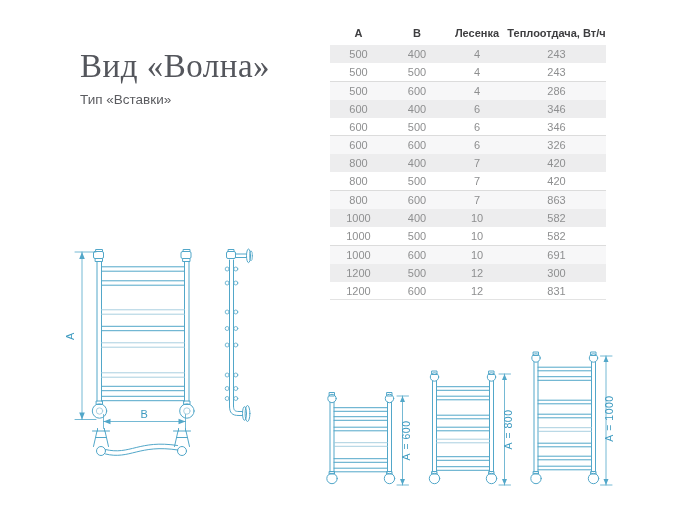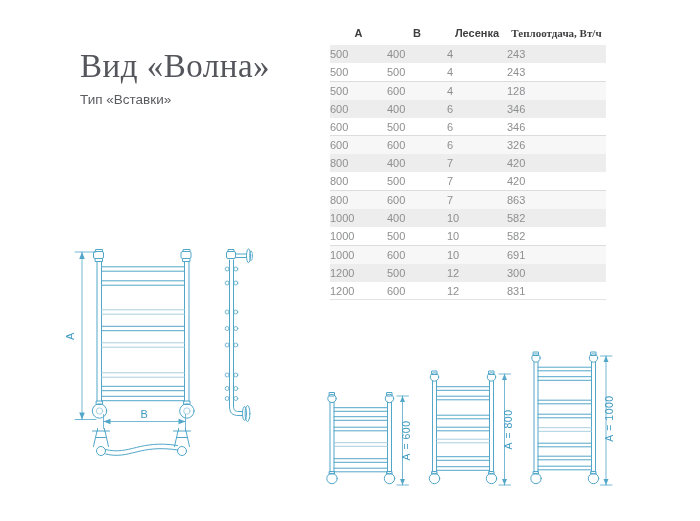--- a/index.html
+++ b/index.html
@@ -8,25 +8,25 @@
 
   .title{position:absolute;left:80px;top:48px;margin:0;
          font-family:"Liberation Serif",serif;font-weight:400;
          font-size:33px;color:#54565c;letter-spacing:.5px;white-space:nowrap;}
   .subtitle{position:absolute;left:80px;top:92px;font-size:13.5px;color:#5b5c60;white-space:nowrap;}
 
   .spec-table{position:absolute;left:330px;top:20px;width:276px;
               border-collapse:collapse;table-layout:fixed;font-size:11px;}
   .spec-table th{height:25px;font-weight:bold;color:#3e3e40;text-align:center;
                  vertical-align:middle;padding:0;}
-  .spec-table td{height:17.9px;color:#8e8f90;text-align:left;vertical-align:middle;padding:0;}
+  .spec-table td{height:17.9px;color:#8e8f90;text-align:center;vertical-align:middle;padding:0;}
   .spec-table tr.stripe-dark td{background:#ededee;}
   .spec-table tr.stripe-light td{background:#f7f7f8;border-top:1px solid #dcdcdc;}
   .spec-table tbody tr:last-child td{border-bottom:1px solid #e3e3e3;}
-  .col-a{width:57px;} .col-b{width:60px;} .col-v{width:60px;} .col-t{width:99px;font-family:Liberation Serif, serif;}
+  .col-a{width:57px;} .col-b{width:60px;} .col-v{width:60px;} .col-t{width:99px;}
 
   svg.drawings{position:absolute;left:0;top:0;}
   .ln{fill:none;stroke:#52a7c9;stroke-width:1;stroke-linecap:round;stroke-linejoin:round;}
   .lnt{fill:none;stroke:#52a7c9;stroke-width:.8;stroke-linecap:round;}
   .lnf{fill:none;stroke:#9fcbdd;stroke-width:.9;stroke-linecap:round;}
   .arr{fill:#52a7c9;stroke:none;}
   .dimlab{fill:#3d9ac0;font-family:"Liberation Sans",sans-serif;font-size:10.5px;letter-spacing:.5px;}
   .dimlab-big{font-size:11px;}
 </style>
 </head>
@@ -56,21 +56,21 @@
         <tr>
           <td>500</td>
           <td>500</td>
           <td>4</td>
           <td>243</td>
         </tr>
         <tr class="stripe-light">
           <td>500</td>
           <td>600</td>
           <td>4</td>
-          <td>128</td>
+          <td>286</td>
         </tr>
         <tr class="stripe-dark">
           <td>600</td>
           <td>400</td>
           <td>6</td>
           <td>346</td>
         </tr>
         <tr>
           <td>600</td>
           <td>500</td>

